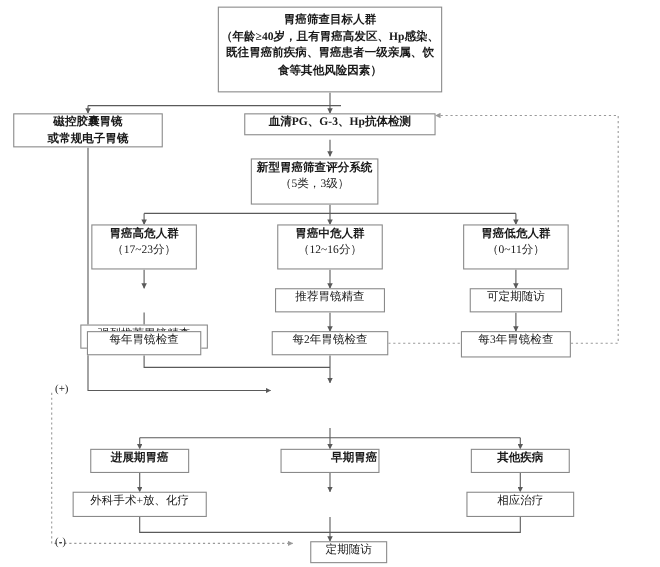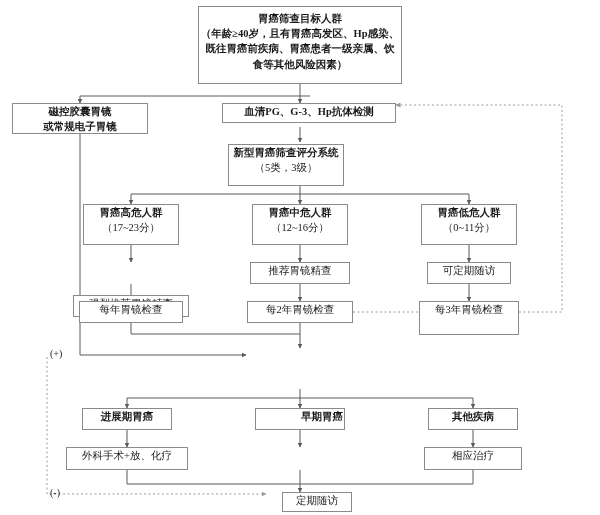--- a/index.html
+++ b/index.html
@@ -164,21 +164,21 @@
   </div>
 
   <div class="node" style="left:79px; top:301px; width:104px; height:22px;">
     <span class="ln">每年胃镜检查</span>
   </div>
 
   <div class="node" style="left:247px; top:301px; width:106px; height:22px;">
     <span class="ln">每2年胃镜检查</span>
   </div>
 
-  <div class="node" style="left:419px; top:301px; width:100px; height:34px;">
+  <div class="node" style="left:419px; top:301px; width:100px; height:24px;">
     <span class="ln">每3年胃镜检查</span>
   </div>
 
 
   <div class="node bold" style="left:82px; top:408px; width:90px; height:22px;">
     <span class="ln b">进展期胃癌</span>
   </div>
 
   <div class="node bold" style="left:255px; top:408px; width:90px; height:22px;padding-left:44px;">
     <span class="ln b">早期胃癌</span>

